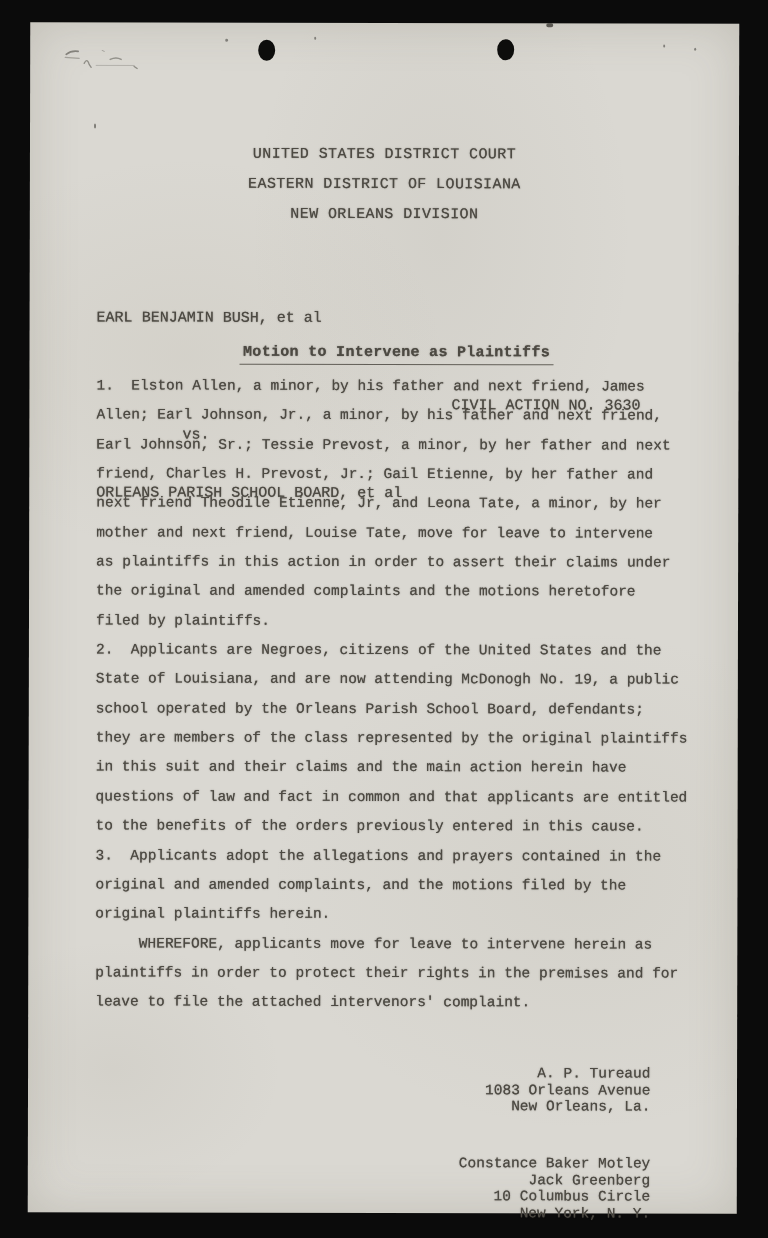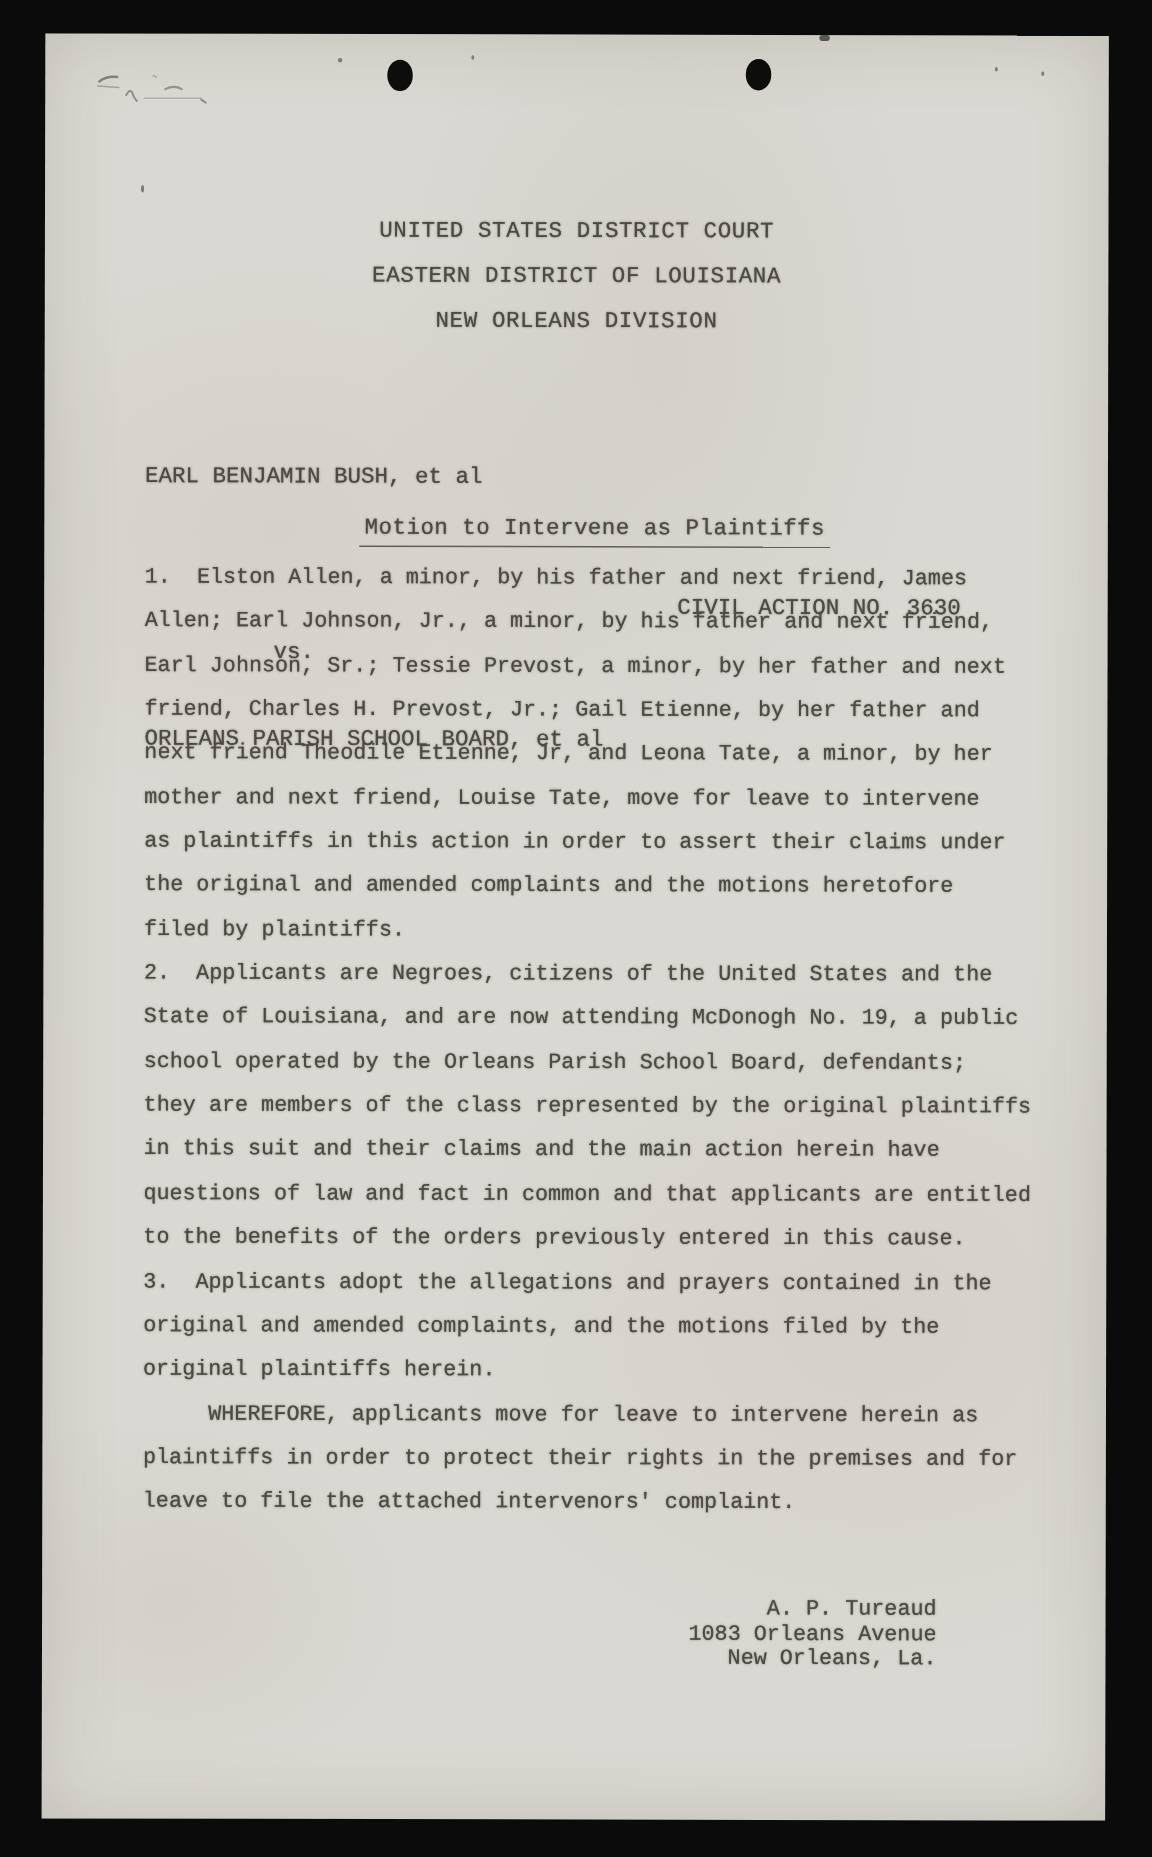--- a/index.html
+++ b/index.html
@@ -39,20 +39,21 @@
     font-size: 15px; line-height: 29.3px;
     white-space: pre;
   }
   .caption-row { position: relative; height: 29.3px; }
   .vs-label { margin-left: 32px; display: inline-block; }
   .action-no { position: absolute; left: 355px; top: 0; }
   .doc-title-wrap {
     position: absolute; left: 67px; top: 321px; width: 600px;
     text-align: center;
     font-size: 15px;
+    font-weight: bold;
   }
   .doc-title {
     display: inline-block;
     border-bottom: 1.6px solid rgba(77,74,67,0.85);
     padding: 0 4px 2.5px 4px;
     letter-spacing: 0.3px;
   }
   .motion-body {
     position: absolute; left: 67px; top: 349px;
     font-size: 14.5px; line-height: 29.35px;
@@ -118,16 +119,17 @@
   </div>
 
   <div class="doc-title-wrap ink">
     <span class="doc-title">Motion to Intervene as Plaintiffs</span>
   </div>
 
   <div class="motion-body ink"><div>1.  Elston Allen, a minor, by his father and next friend, James</div><div>Allen; Earl Johnson, Jr., a minor, by his father and next friend,</div><div>Earl Johnson, Sr.; Tessie Prevost, a minor, by her father and next</div><div>friend, Charles H. Prevost, Jr.; Gail Etienne, by her father and</div><div>next friend Theodile Etienne, Jr, and Leona Tate, a minor, by her</div><div>mother and next friend, Louise Tate, move for leave to intervene</div><div>as plaintiffs in this action in order to assert their claims under</div><div>the original and amended complaints and the motions heretofore</div><div>filed by plaintiffs.</div><div>2.  Applicants are Negroes, citizens of the United States and the</div><div>State of Louisiana, and are now attending McDonogh No. 19, a public</div><div>school operated by the Orleans Parish School Board, defendants;</div><div>they are members of the class represented by the original plaintiffs</div><div>in this suit and their claims and the main action herein have</div><div>questions of law and fact in common and that applicants are entitled</div><div>to the benefits of the orders previously entered in this cause.</div><div>3.  Applicants adopt the allegations and prayers contained in the</div><div>original and amended complaints, and the motions filed by the</div><div>original plaintiffs herein.</div><div>     WHEREFORE, applicants move for leave to intervene herein as</div><div>plaintiffs in order to protect their rights in the premises and for</div><div>leave to file the attached intervenors' complaint.</div></div>
 
   <div class="signature ink">
     <div class="sig-block"><div>A. P. Tureaud</div><div>1083 Orleans Avenue</div><div>New Orleans, La.</div></div>
+    <div class="sig-block"><div>Constance Baker Motley</div><div>Jack Greenberg</div><div>10 Columbus Circle</div><div>New York, N. Y.</div></div>
     
   </div>
 
 </div>
 
 </body></html>

